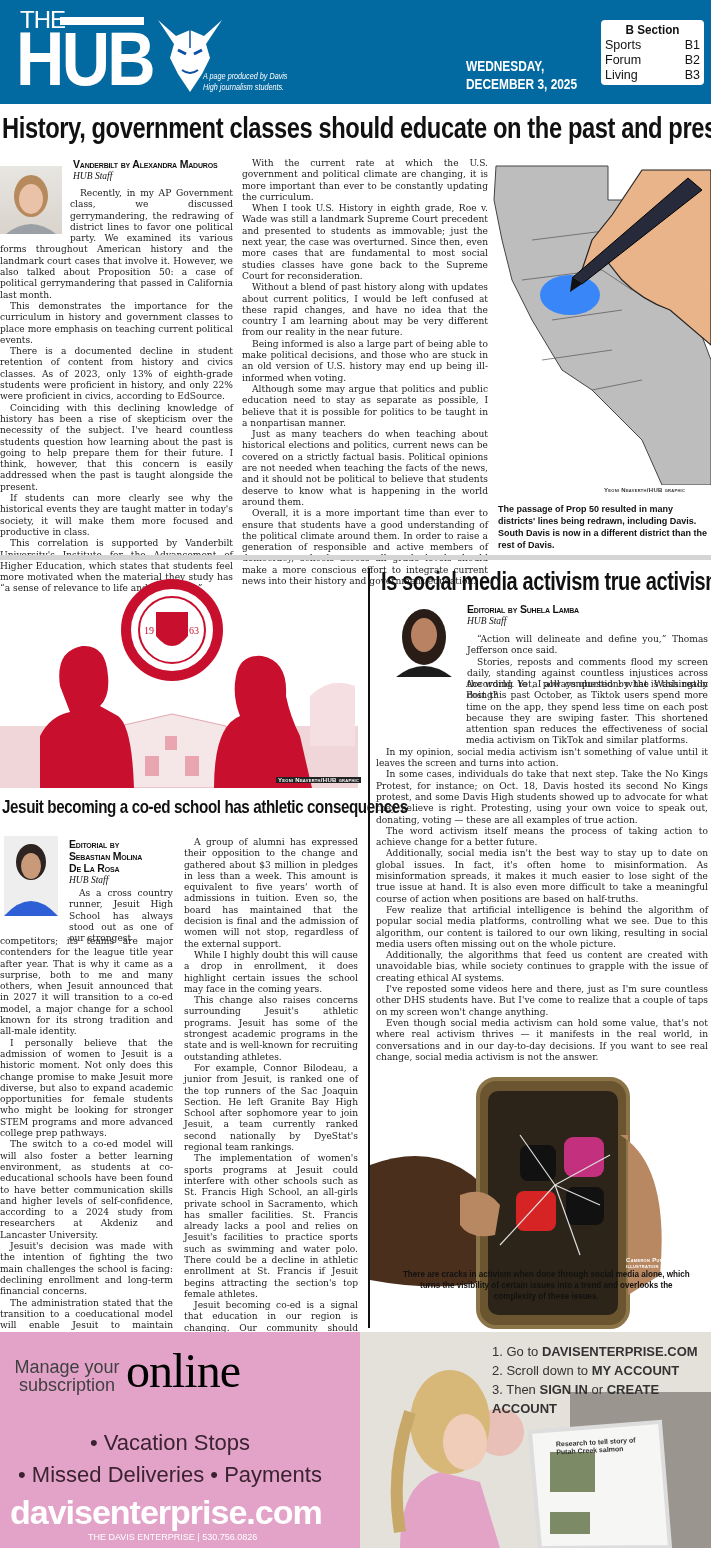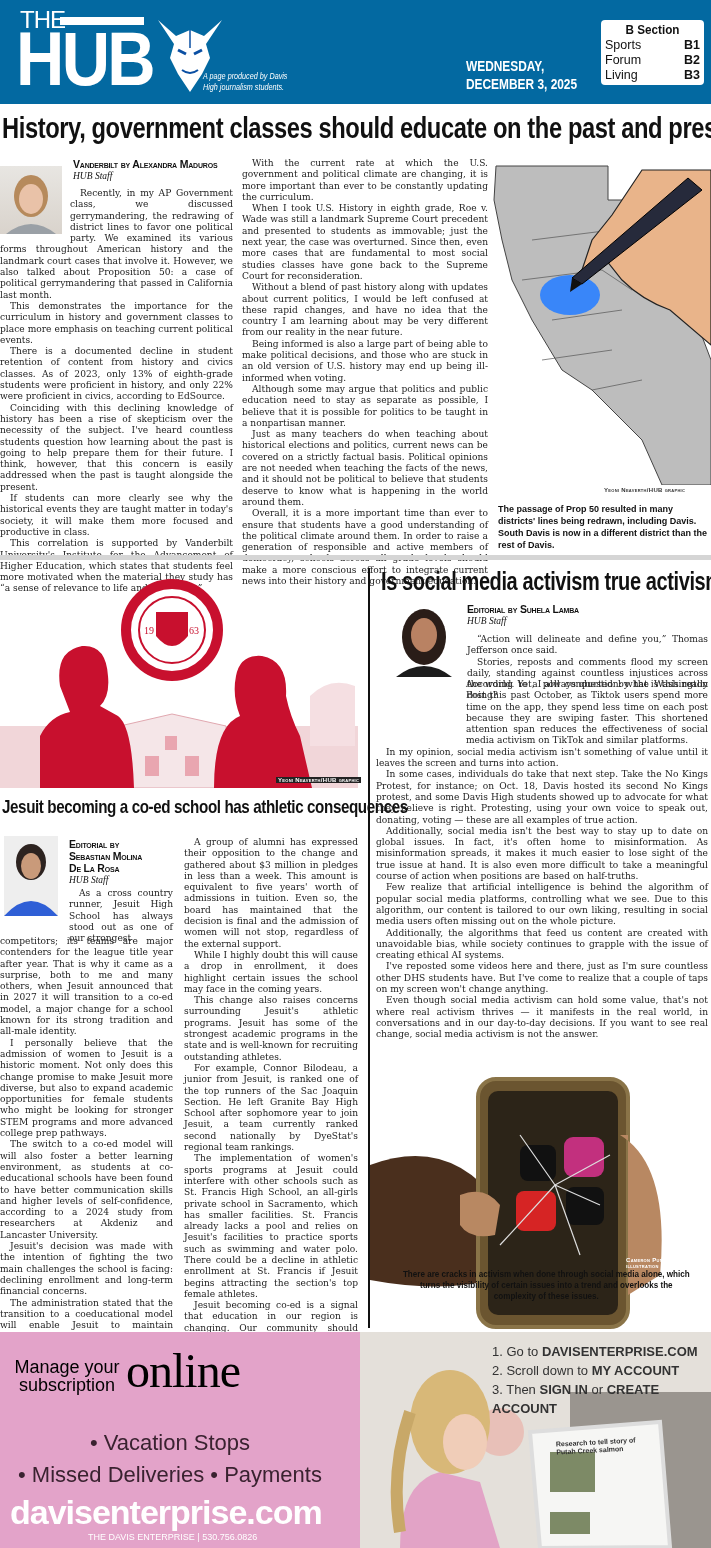--- a/index.html
+++ b/index.html
@@ -8,21 +8,21 @@
 .header{left:0;top:0;width:711px;height:104px;background:#0369a1;color:#fff}
 .the{left:20px;top:8px;font-family:"Liberation Sans",sans-serif;font-size:24px;font-weight:normal;letter-spacing:-1px;line-height:24px}
 .hubbar{left:60px;top:17px;width:84px;height:8px;background:#fff}
 .hub{left:16px;top:24px;font-family:"Liberation Sans",sans-serif;font-weight:bold;font-size:76px;line-height:70px;letter-spacing:-3px;transform:scaleX(0.88);transform-origin:left top}
 .devil{left:150px;top:14px;width:80px;height:80px}
 .tagline{left:203px;top:71px;font-family:"Liberation Sans",sans-serif;font-style:italic;font-size:8.5px;line-height:11px;transform:scaleX(.85);transform-origin:left top}
 .date{left:466px;top:57px;font-family:"Liberation Sans",sans-serif;font-weight:bold;font-size:14px;line-height:18px;transform:scaleX(.85);transform-origin:left top}
 .sectionbox{left:601px;top:20px;width:103px;height:65px;background:#fff;border-radius:4px;color:#111;font-family:"Liberation Sans",sans-serif;padding:2px 4px}
 .sectionbox .t{text-align:center;font-weight:bold;font-size:13px;line-height:16px;transform:scaleX(.9)}
 .sectionbox .r{display:flex;justify-content:space-between;font-size:12.5px;line-height:15px}
-.sectionbox .r b{font-weight:bold}
+.sectionbox .r b{font-weight:normal}
 .headline{font-family:"Liberation Sans",sans-serif;font-weight:bold;color:#111;white-space:nowrap;transform-origin:left top;letter-spacing:-0.5px}
 .byline{font-family:"Liberation Sans",sans-serif;font-size:10.5px;line-height:12px;color:#111;font-variant:small-caps;font-weight:bold;letter-spacing:-.2px}
 .staff{font-family:Liberation Serif, serif;font-style:italic;font-size:9.5px;line-height:13px;color:#111}
 .body{font-size:9.1px;line-height:11.3px;text-align:justify;color:#222}
 .body p{text-indent:10px}
 .caption{font-family:"Liberation Sans",sans-serif;font-weight:bold;font-size:9px;line-height:12px;color:#111}
 .credit{font-family:"Liberation Sans",sans-serif;font-weight:bold;font-size:6px;letter-spacing:.3px;font-variant:small-caps;color:#333}
 .divider{left:0;top:555px;width:711px;height:5px;background:#d5d5d5}
 .vline{left:368px;top:568px;width:2px;height:760px;background:#111}
 .photo{background:#ccc;overflow:hidden}
@@ -178,20 +178,21 @@
   <div class="staff">HUB Staff</div>
 </div>
 <div class="abs body" style="left:467px;top:634px;width:241px">
   <p>“Action will delineate and define you,” Thomas Jefferson once said.</p>
   <p>Stories, reposts and comments flood my screen daily, standing against countless injustices across the world. Yet, I always question: what is this really doing?</p>
 </div>
 <div class="abs body" style="left:376px;top:679px;width:332px">
   <p style="padding-left:90px;text-indent:0">According to a poll conducted by the Washington Post this past October, as Tiktok users spend more time on the app, they spend less time on each post because they are swiping faster. This shortened attention span reduces the effectiveness of social media activism on TikTok and similar platforms.</p>
   <p>In my opinion, social media activism isn't something of value until it leaves the screen and turns into action.</p>
   <p>In some cases, individuals do take that next step. Take the No Kings Protest, for instance; on Oct. 18, Davis hosted its second No Kings protest, and some Davis High students showed up to advocate for what they believe is right. Protesting, using your own voice to speak out, donating, voting — these are all examples of true action.</p>
+  <p>The word activism itself means the process of taking action to achieve change for a better future.</p>
   <p>Additionally, social media isn't the best way to stay up to date on global issues. In fact, it's often home to misinformation. As misinformation spreads, it makes it much easier to lose sight of the true issue at hand. It is also even more difficult to take a meaningful course of action when positions are based on half-truths.</p>
   <p>Few realize that artificial intelligence is behind the algorithm of popular social media platforms, controlling what we see. Due to this algorithm, our content is tailored to our own liking, resulting in social media users often missing out on the whole picture.</p>
   <p>Additionally, the algorithms that feed us content are created with unavoidable bias, while society continues to grapple with the issue of creating ethical AI systems.</p>
   <p>I've reposted some videos here and there, just as I'm sure countless other DHS students have. But I've come to realize that a couple of taps on my screen won't change anything.</p>
   <p>Even though social media activism can hold some value, that's not where real activism thrives — it manifests in the real world, in conversations and in our day-to-day decisions. If you want to see real change, social media activism is not the answer.</p>
 </div>
 
 <svg class="abs" style="left:370px;top:1075px" width="341" height="255" viewBox="0 0 341 255">
   <path d="M0 90 Q80 60 130 130 L140 200 Q80 220 0 205 Z" fill="#4a2f1d"></path>
   <rect x="108" y="4" width="150" height="248" rx="18" fill="#6b5530" stroke="#8a7448" stroke-width="4"></rect>
@@ -201,21 +202,21 @@
   <rect x="146" y="116" width="40" height="40" rx="8" fill="#d62424"></rect>
   <rect x="196" y="112" width="38" height="38" rx="8" fill="#111"></rect>
   <path d="M185 110 L150 60 M185 110 L240 80 M185 110 L210 180 M185 110 L130 170 M185 110 L230 130" stroke="#ddd" stroke-width="1.2" fill="none"></path>
   <path d="M250 60 Q300 90 290 200 L258 220 L258 60 Z" fill="#b88862"></path>
   <path d="M90 120 Q115 110 130 130 L125 160 Q100 165 90 150 Z" fill="#b88862"></path>
 </svg>
 <div class="abs credit" style="left:626px;top:1257px;color:#fff">Cameron Pund/photo illustration</div>
 <div class="abs caption" style="left:400px;top:1269px;width:308px;text-align:center;font-size:8.5px;line-height:11px;transform:scaleX(.95);transform-origin:left top">There are cracks in activism when done through social media alone, which turns the visibility of certain issues into a trend and overlooks the complexity of these issues.</div>
 
 <div class="abs ad-left">
-  <div class="abs" style="left:12px;top:26px;font-family:'Liberation Sans',sans-serif;font-size:18px;line-height:18px;color:#000000;text-align:center;width:110px">
+  <div class="abs" style="left:12px;top:26px;font-family:'Liberation Sans',sans-serif;font-size:18px;line-height:18px;color:#404040;text-align:center;width:110px">
     <div>Manage your</div>
     <div>subscription</div>
   </div>
   <div class="abs" style="left:126px;top:4px;font-family:Liberation Serif, serif;font-size:48px;line-height:70px;color:#000000;letter-spacing:-1px">online</div>
   <div class="abs" style="left:0;top:128px;width:340px;text-align:center;font-family:'Liberation Sans',sans-serif;font-size:22px;line-height:30px;color:#3a2230">• Missed Deliveries • Payments</div>
   <div class="abs" style="left:0;top:96px;width:340px;text-align:center;font-family:'Liberation Sans',sans-serif;font-size:22px;line-height:30px;color:#3a2230">• Vacation Stops</div>
   <div class="abs" style="left:10px;top:160px;font-family:'Liberation Sans',sans-serif;font-weight:bold;font-size:34px;line-height:40px;color:#fff;letter-spacing:-1px">davisenterprise.com</div>
   <div class="abs" style="left:88px;top:200px;font-family:'Liberation Sans',sans-serif;font-size:9px;color:#fff">THE DAVIS ENTERPRISE | 530.756.0826</div>
 </div>
 <div class="abs ad-right">

